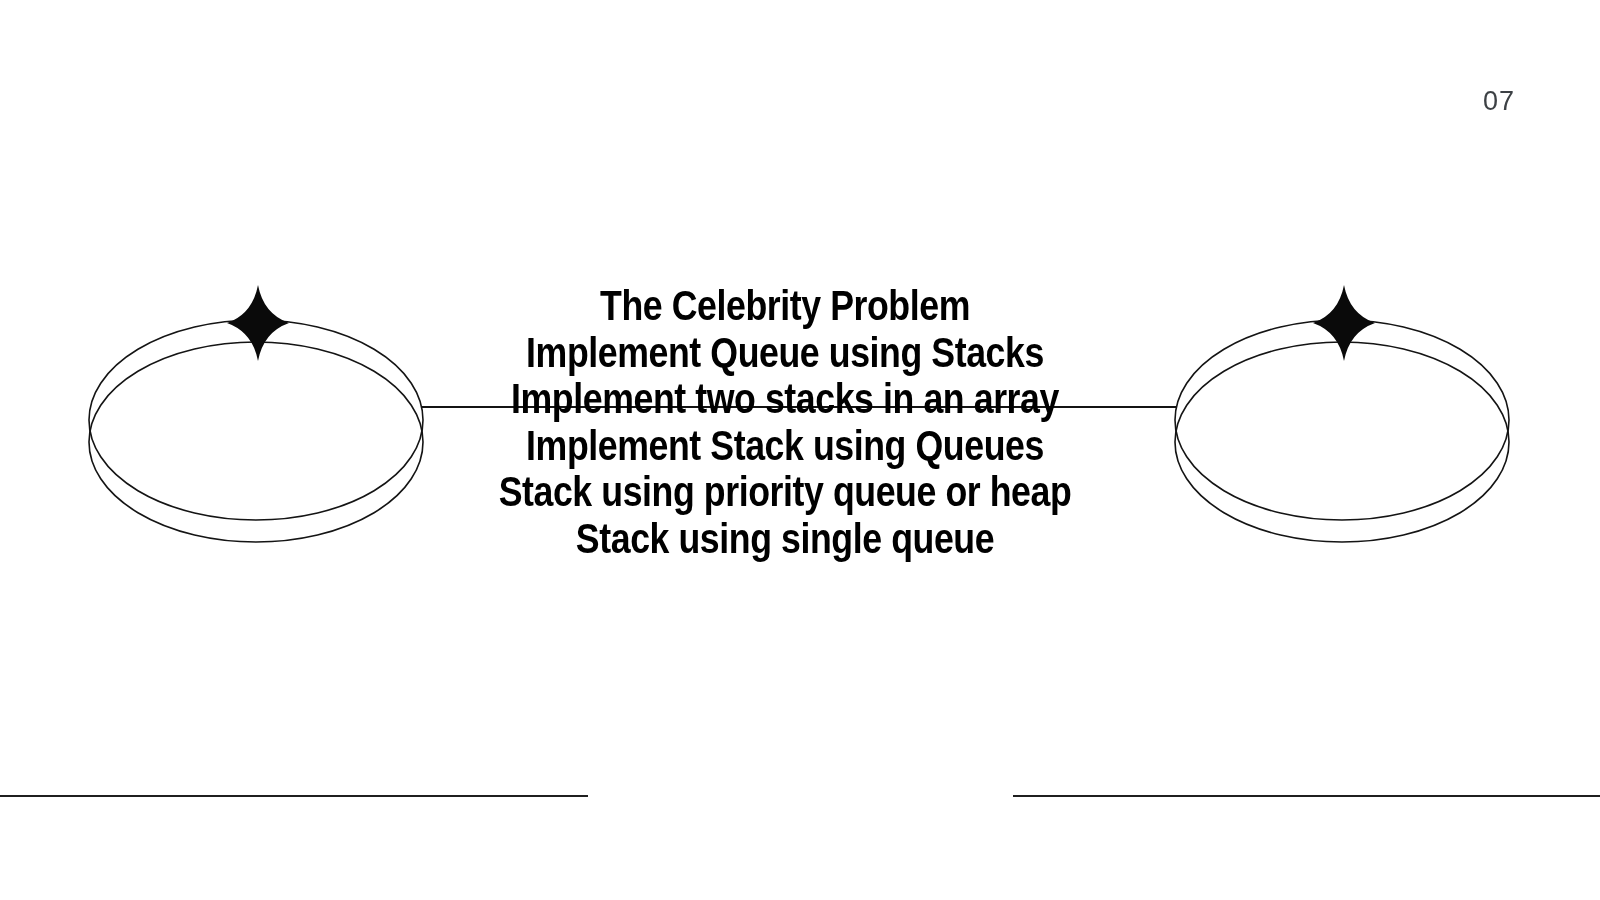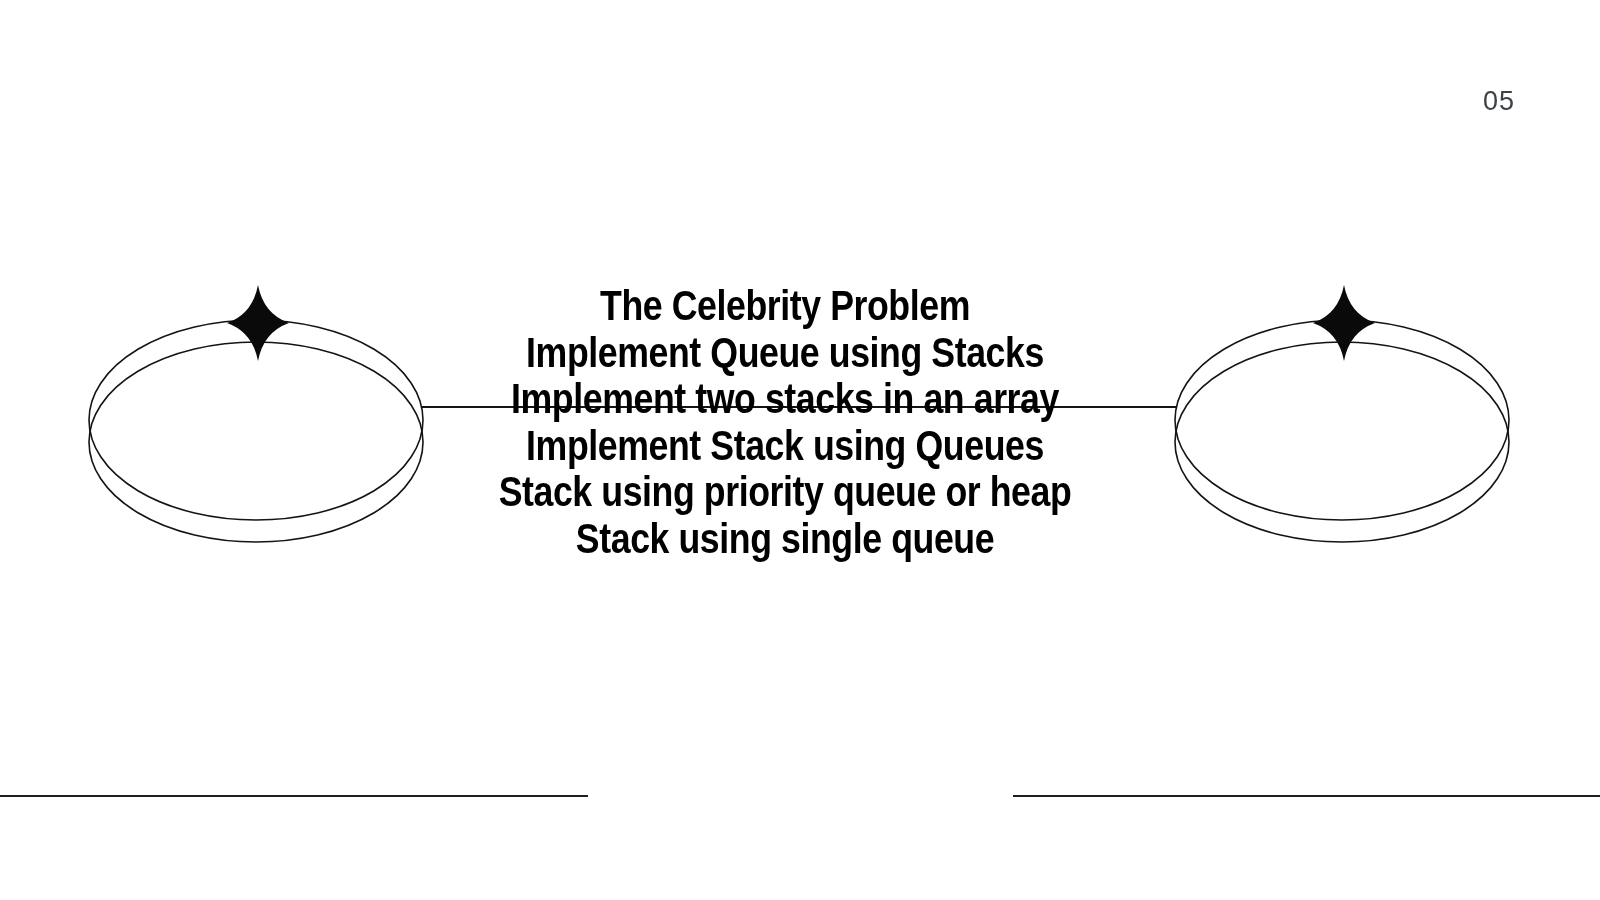--- a/index.html
+++ b/index.html
@@ -62,21 +62,21 @@
     <ellipse cx="1342" cy="442" rx="167" ry="100"></ellipse>
   </g>
 
   <path fill="#0a0a0a" transform="translate(258,323)" d="M 0,-38 Q 5.5,-9 31,0 Q 5.5,9 0,38 Q -5.5,9 -31,0 Q -5.5,-9 0,-38 Z"></path>
   <path fill="#0a0a0a" transform="translate(1344,323)" d="M 0,-38 Q 5.5,-9 31,0 Q 5.5,9 0,38 Q -5.5,9 -31,0 Q -5.5,-9 0,-38 Z"></path>
 
   <line x1="0" y1="796" x2="588" y2="796" stroke="#1f1f1f" stroke-width="2.2"></line>
   <line x1="1013" y1="796" x2="1600" y2="796" stroke="#1f1f1f" stroke-width="2.2"></line>
 </svg>
 
-<div class="page-number">05</div>
+<div class="page-number">07</div>
 
 <div class="topic-list">
   <span class="topic-line">The Celebrity Problem</span>
   <span class="topic-line">Implement Queue using Stacks</span>
   <span class="topic-line">Implement two stacks in an array</span>
   <span class="topic-line">Implement Stack using Queues</span>
   <span class="topic-line">Stack using priority queue or heap</span>
   <span class="topic-line">Stack using single queue</span>
 </div>
 

